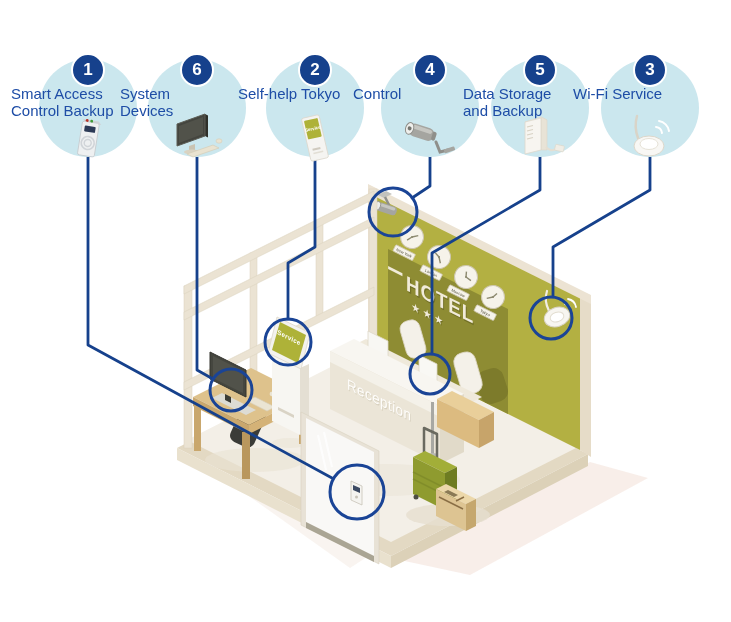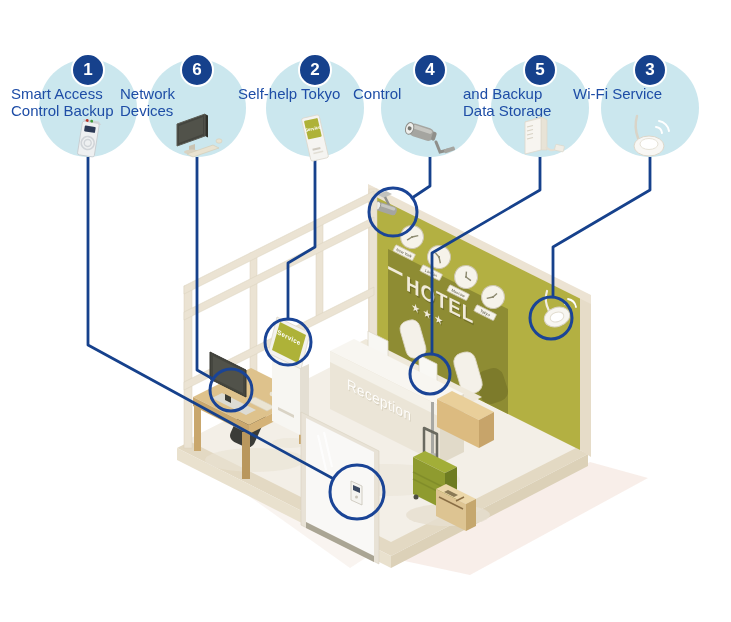--- a/index.html
+++ b/index.html
@@ -247,21 +247,21 @@
       <rect x="23" y="16" width="11" height="6" rx="1" fill="#2c3a56"></rect>
       <circle cx="28.5" cy="33" r="6.5" fill="none" stroke="#d0d4d8" stroke-width="1.6"></circle>
       <circle cx="28.5" cy="33" r="3.5" fill="none" stroke="#d0d4d8" stroke-width="1.4"></circle>
     </g>
   </svg>
 </div>
 
 <div class="callout c1">
   <div class="badge">6</div>
   <div class="clabel">
-    <div>Network</div>
+    <div>System</div>
     <div>Devices</div>
   </div>
   <svg class="cicon" viewBox="0 0 56 56">
     <polygon points="36,4 39,5.5 39,27.5 36,26" fill="#2f302a"></polygon>
     <polygon points="8,14 36,4 36,26 8,36" fill="#44453f" stroke="#5c5d55"></polygon>
     <polygon points="10,16 34,7 34,24 10,33" fill="#51524a"></polygon>
     <polygon points="20,36 26,34 26,40 20,42" fill="#c9c3b2"></polygon>
     <ellipse cx="23" cy="42" rx="8" ry="2.5" fill="#d9d3c2"></ellipse>
     <polygon points="18,44 44,35 50,38 24,47" fill="#e9e3d1" stroke="#d4cdb8" stroke-width="0.7"></polygon>
     <ellipse cx="50" cy="31" rx="3" ry="2.2" fill="#e9e3d1" stroke="#d4cdb8" stroke-width="0.6"></ellipse>
@@ -299,22 +299,22 @@
       <rect x="30" y="18" width="4" height="9" rx="2" fill="#8f8f8a"></rect>
     </g>
     <path d="M34,32 L38,42 L46,40" stroke="#8f8f8a" stroke-width="3" fill="none" stroke-linecap="round"></path>
     <rect x="42" y="38" width="11" height="4" rx="1" fill="#a5a5a0" transform="rotate(-18 47 40)"></rect>
   </svg>
 </div>
 
 <div class="callout c4">
   <div class="badge">5</div>
   <div class="clabel">
+    <div>Data Storage</div>
     <div>and Backup</div>
-    <div>Data Storage</div>
   </div>
   <svg class="cicon" viewBox="0 0 56 56">
     <polygon points="13,12 29,7 35,10 19,15" fill="#fbfaf7" stroke="#ddd8cb" stroke-width="0.7"></polygon>
     <polygon points="29,7 35,10 35,40 29,40" fill="#e8e3d6" stroke="#ddd8cb" stroke-width="0.7"></polygon>
     <polygon points="13,12 29,8 29,40 13,44" fill="#f7f5f0" stroke="#ddd8cb" stroke-width="0.8"></polygon>
     <path d="M15,17 L21,15.5 M15,21 L21,19.5 M15,25 L21,23.5 M15,29 L21,27.5" stroke="#d8d2c4" stroke-width="1.2"></path>
     <path d="M34,37 C38,41 40,41 44,39" stroke="#e4dfd3" stroke-width="2" fill="none"></path>
     <rect x="43" y="35" width="9" height="6" rx="1" fill="#f0ede5" stroke="#ddd8cb" stroke-width="0.7" transform="rotate(12 47 38)"></rect>
   </svg>
 </div>

